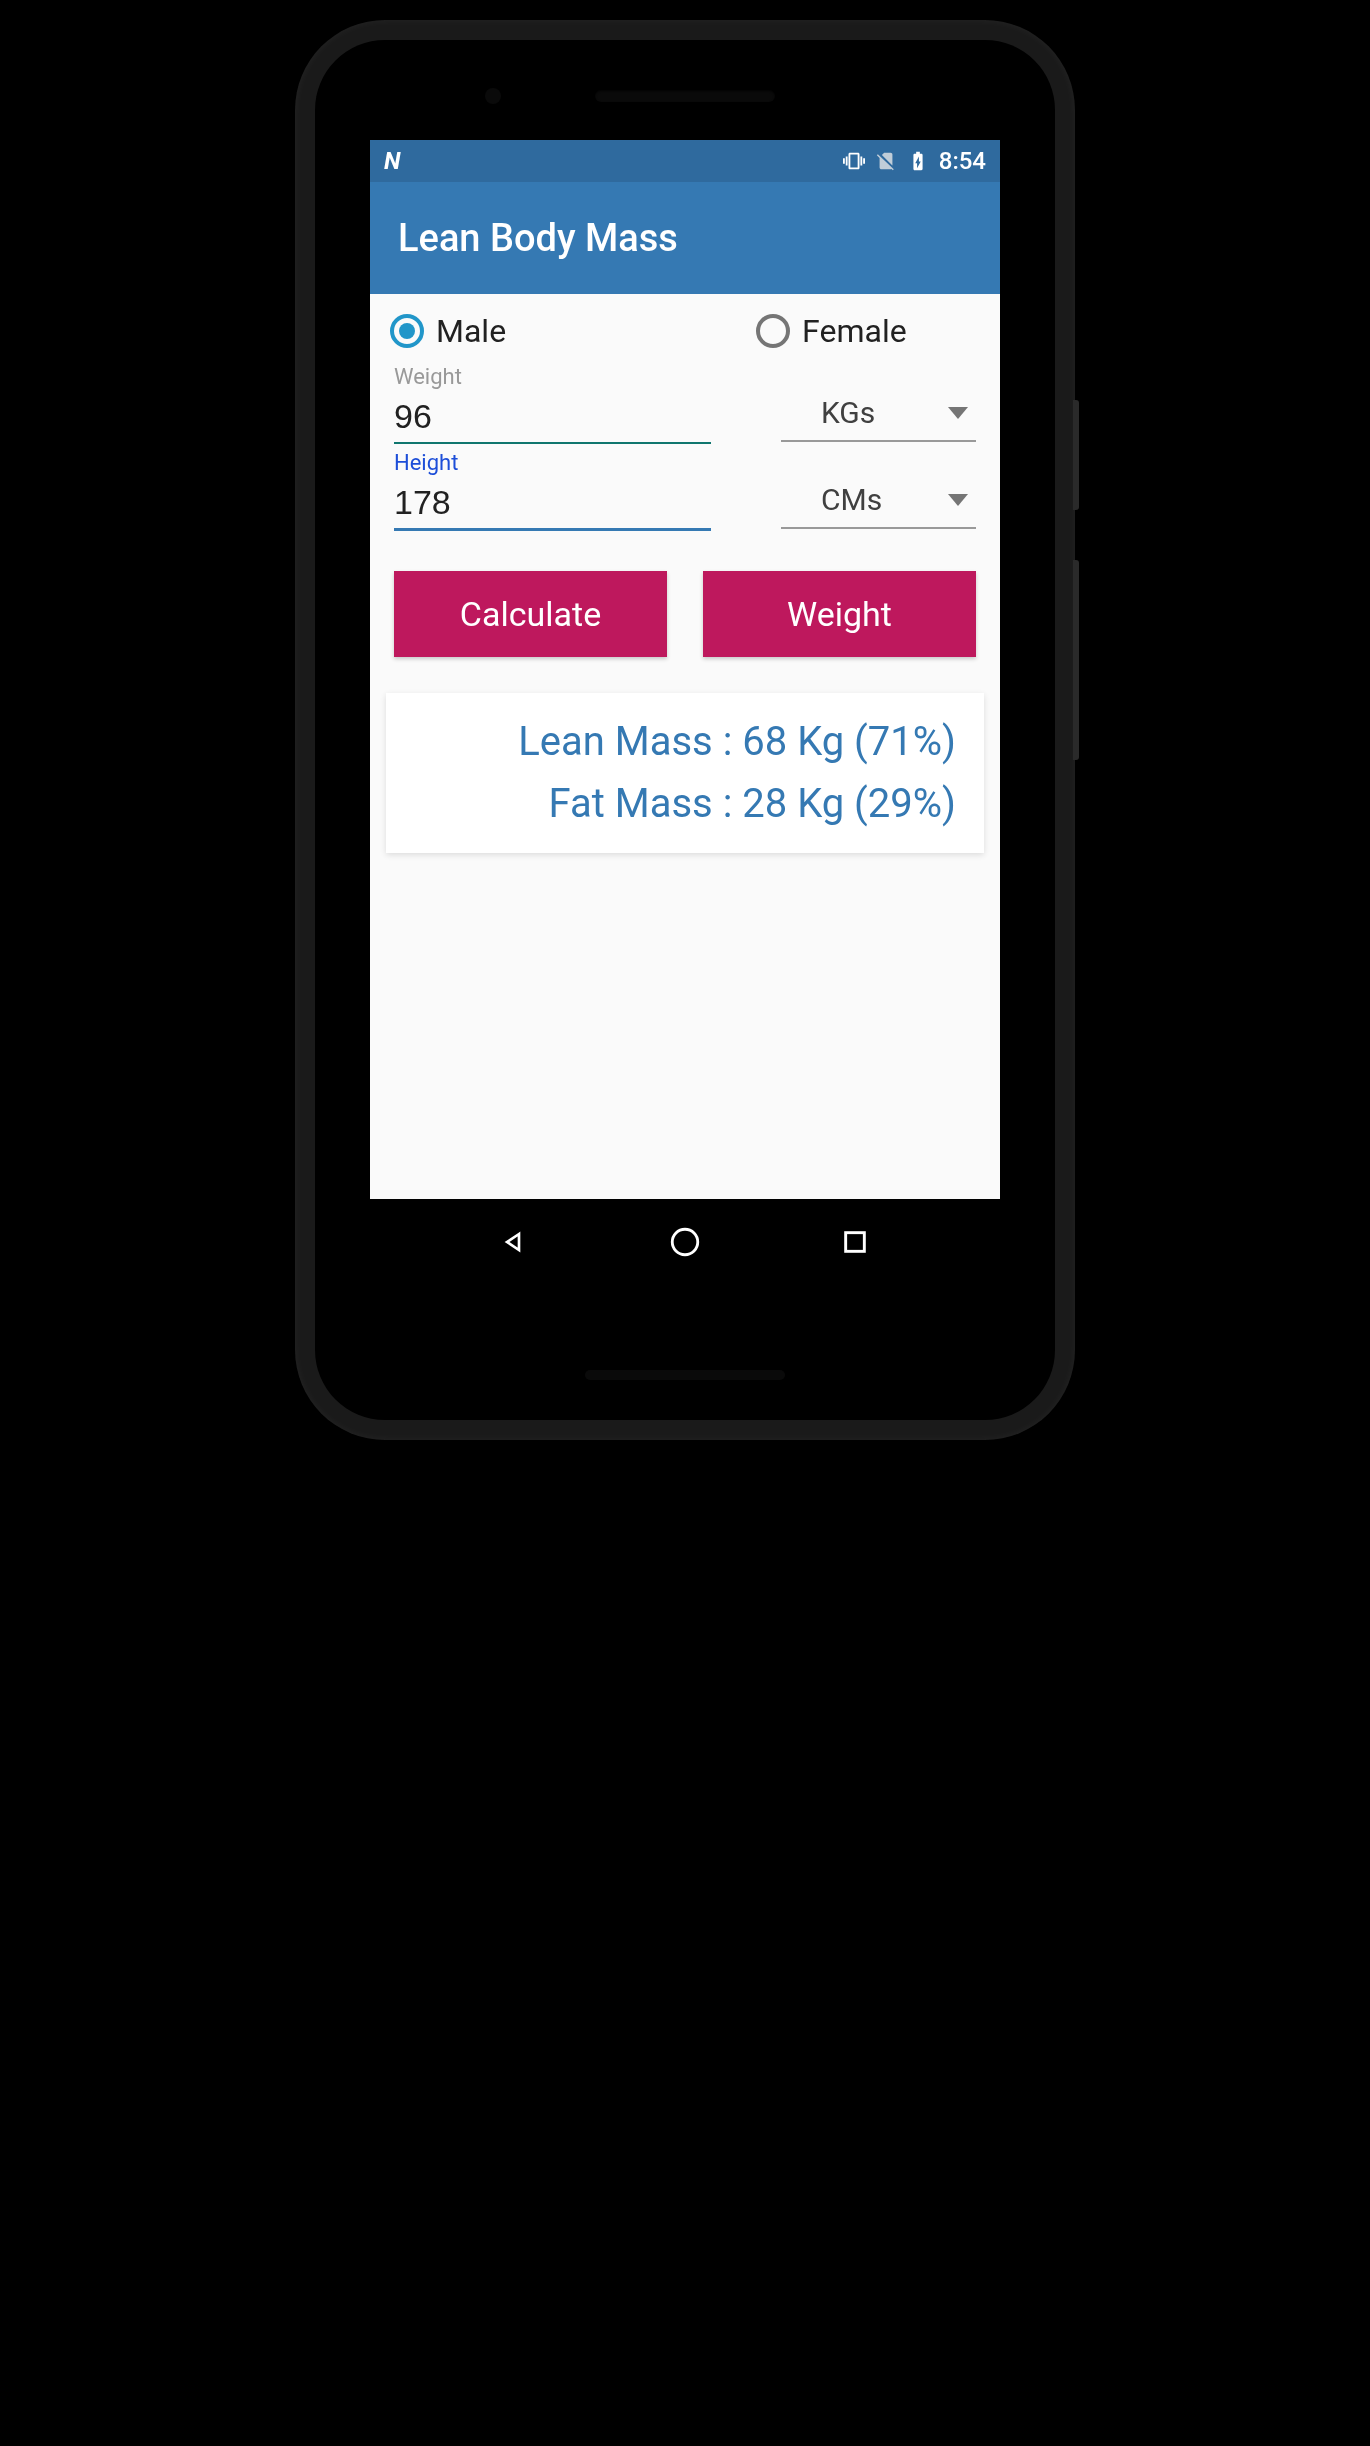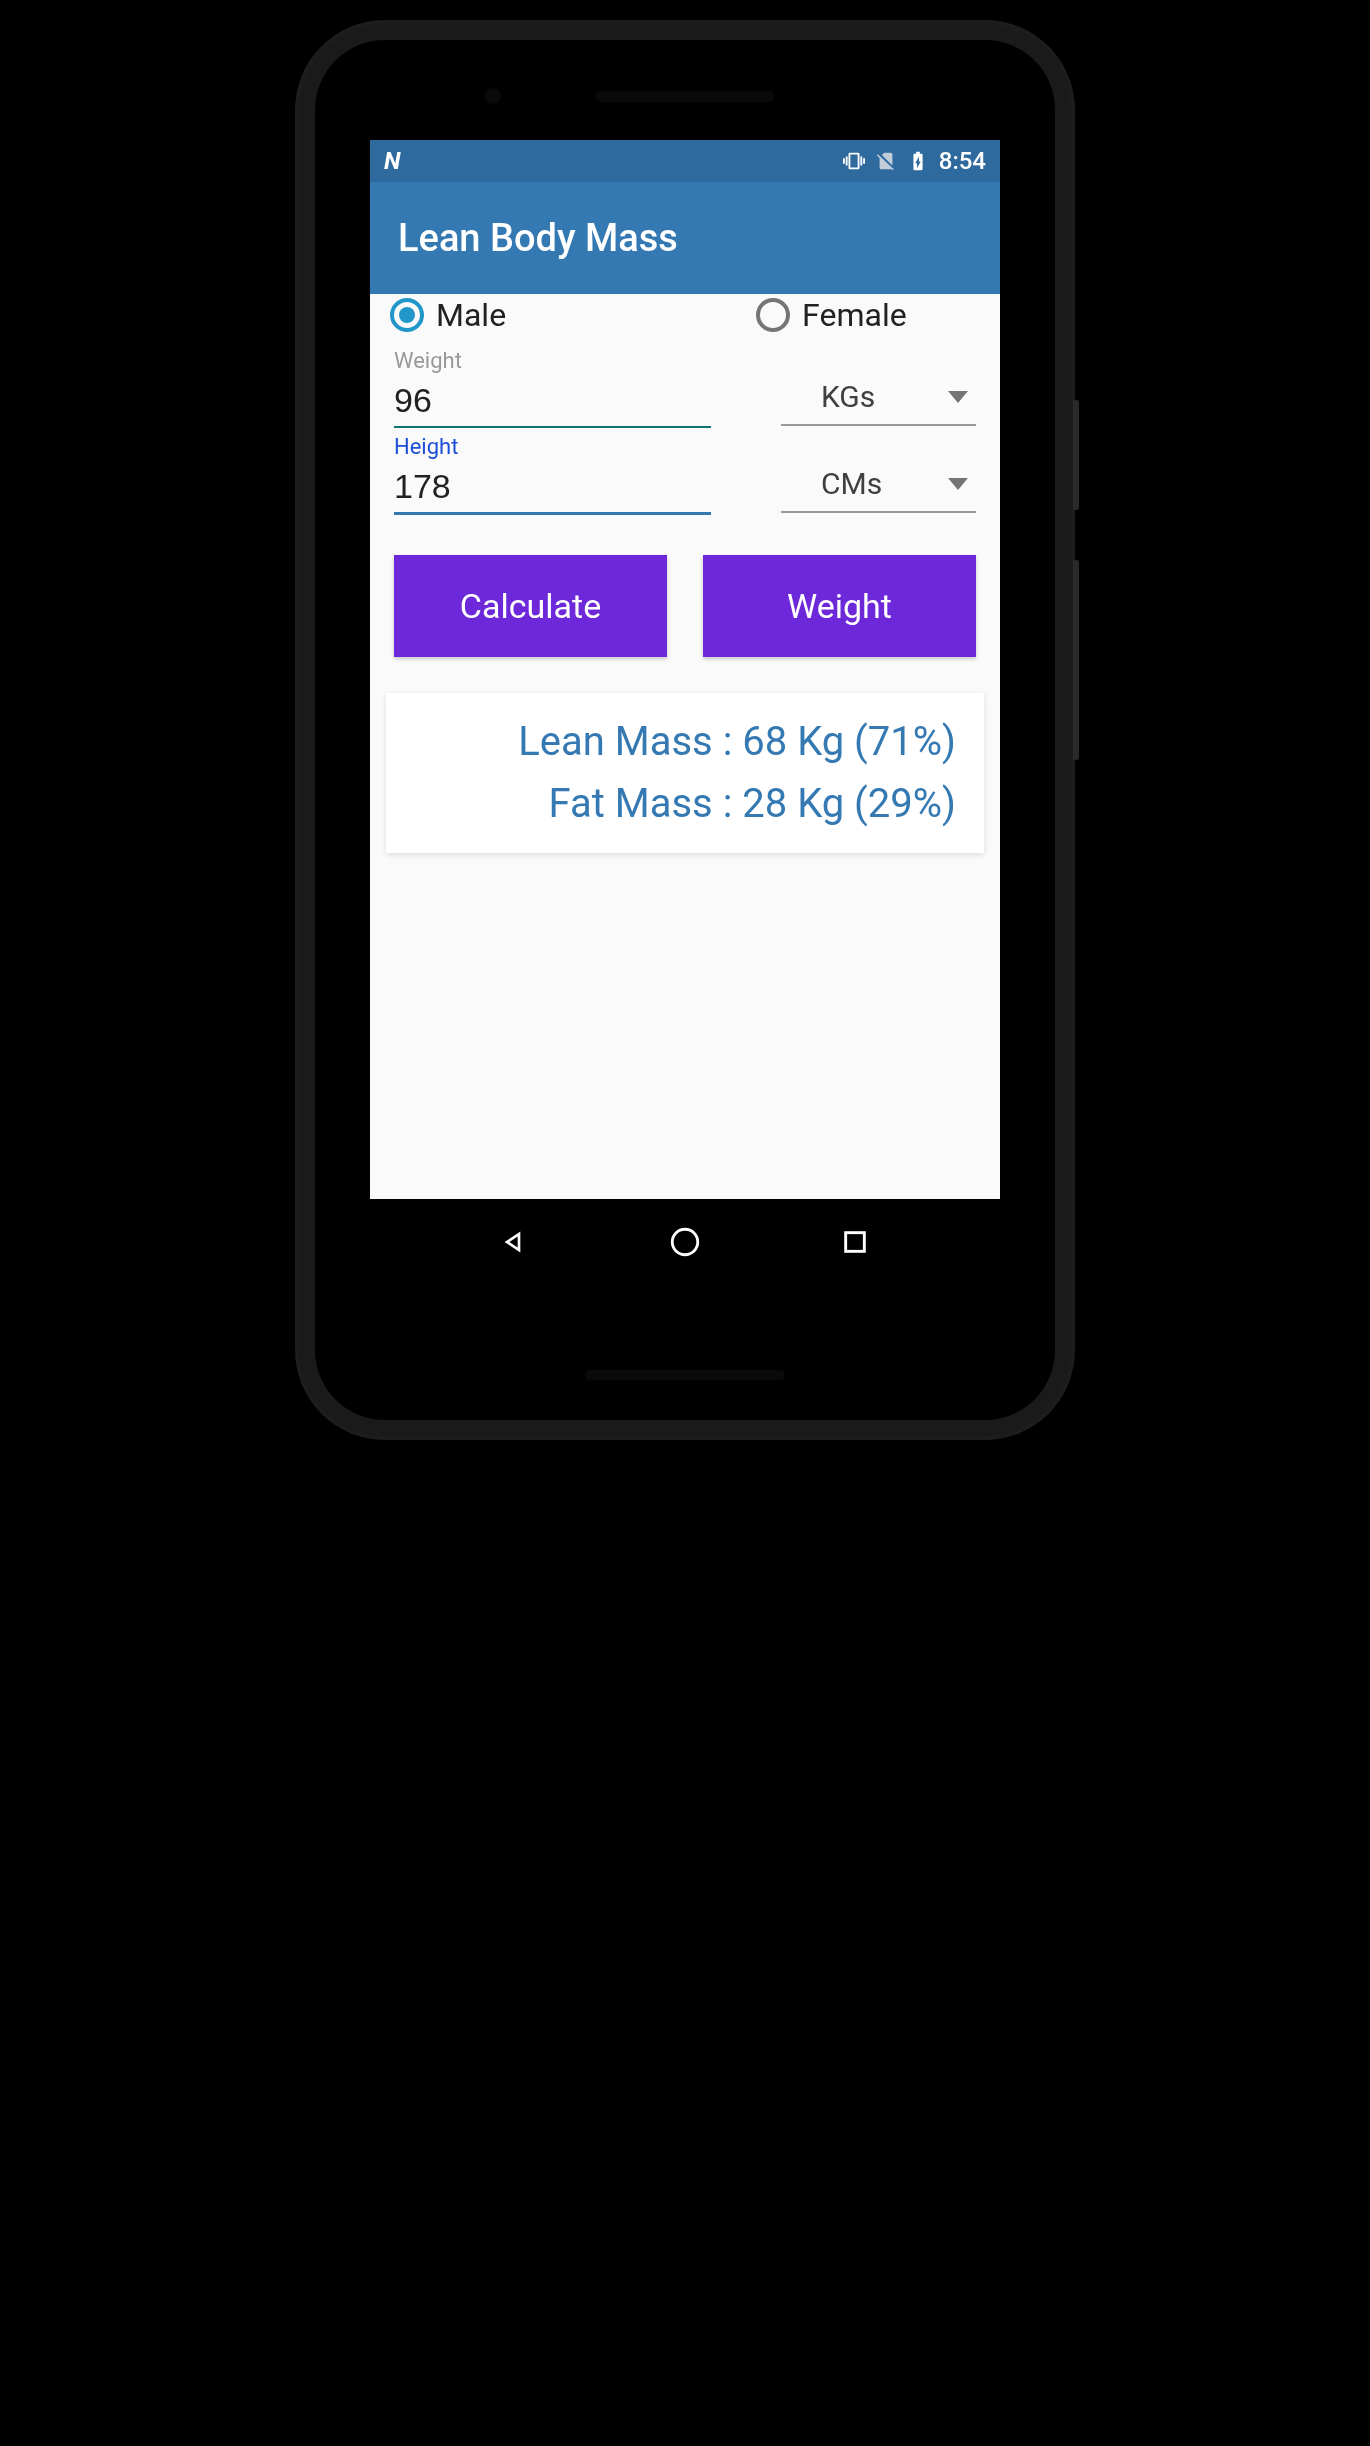--- a/index.html
+++ b/index.html
@@ -74,21 +74,21 @@
     height: 112px;
     background: #3579b3;
     color: #fff;
     display: flex;
     align-items: center;
     padding: 0 28px;
     font-size: 38px;
     font-weight: 500;
   }
   .content {
-    padding: 2px 16px;
+    padding: 18px 16px;
     background: #fafafa;
   }
   .radio-row {
     display: flex;
     gap: 60px;
     padding: 0 4px 8px 4px;
   }
   .radio-item {
     display: flex;
     align-items: center;
@@ -153,22 +153,22 @@
     border-top: 12px solid #757575;
   }
   .button-row {
     display: flex;
     gap: 36px;
     margin-top: 40px;
     padding: 0 8px;
   }
   .btn {
     flex: 1;
-    height: 102px;
-    background: #6d28d9;
+    height: 86px;
+    background: #be185d;
     color: #fff;
     font-size: 34px;
     display: flex;
     align-items: center;
     justify-content: center;
     cursor: pointer;
     box-shadow: 0 2px 4px rgba(0,0,0,0.2);
   }
   .results-card {
     margin-top: 36px;

